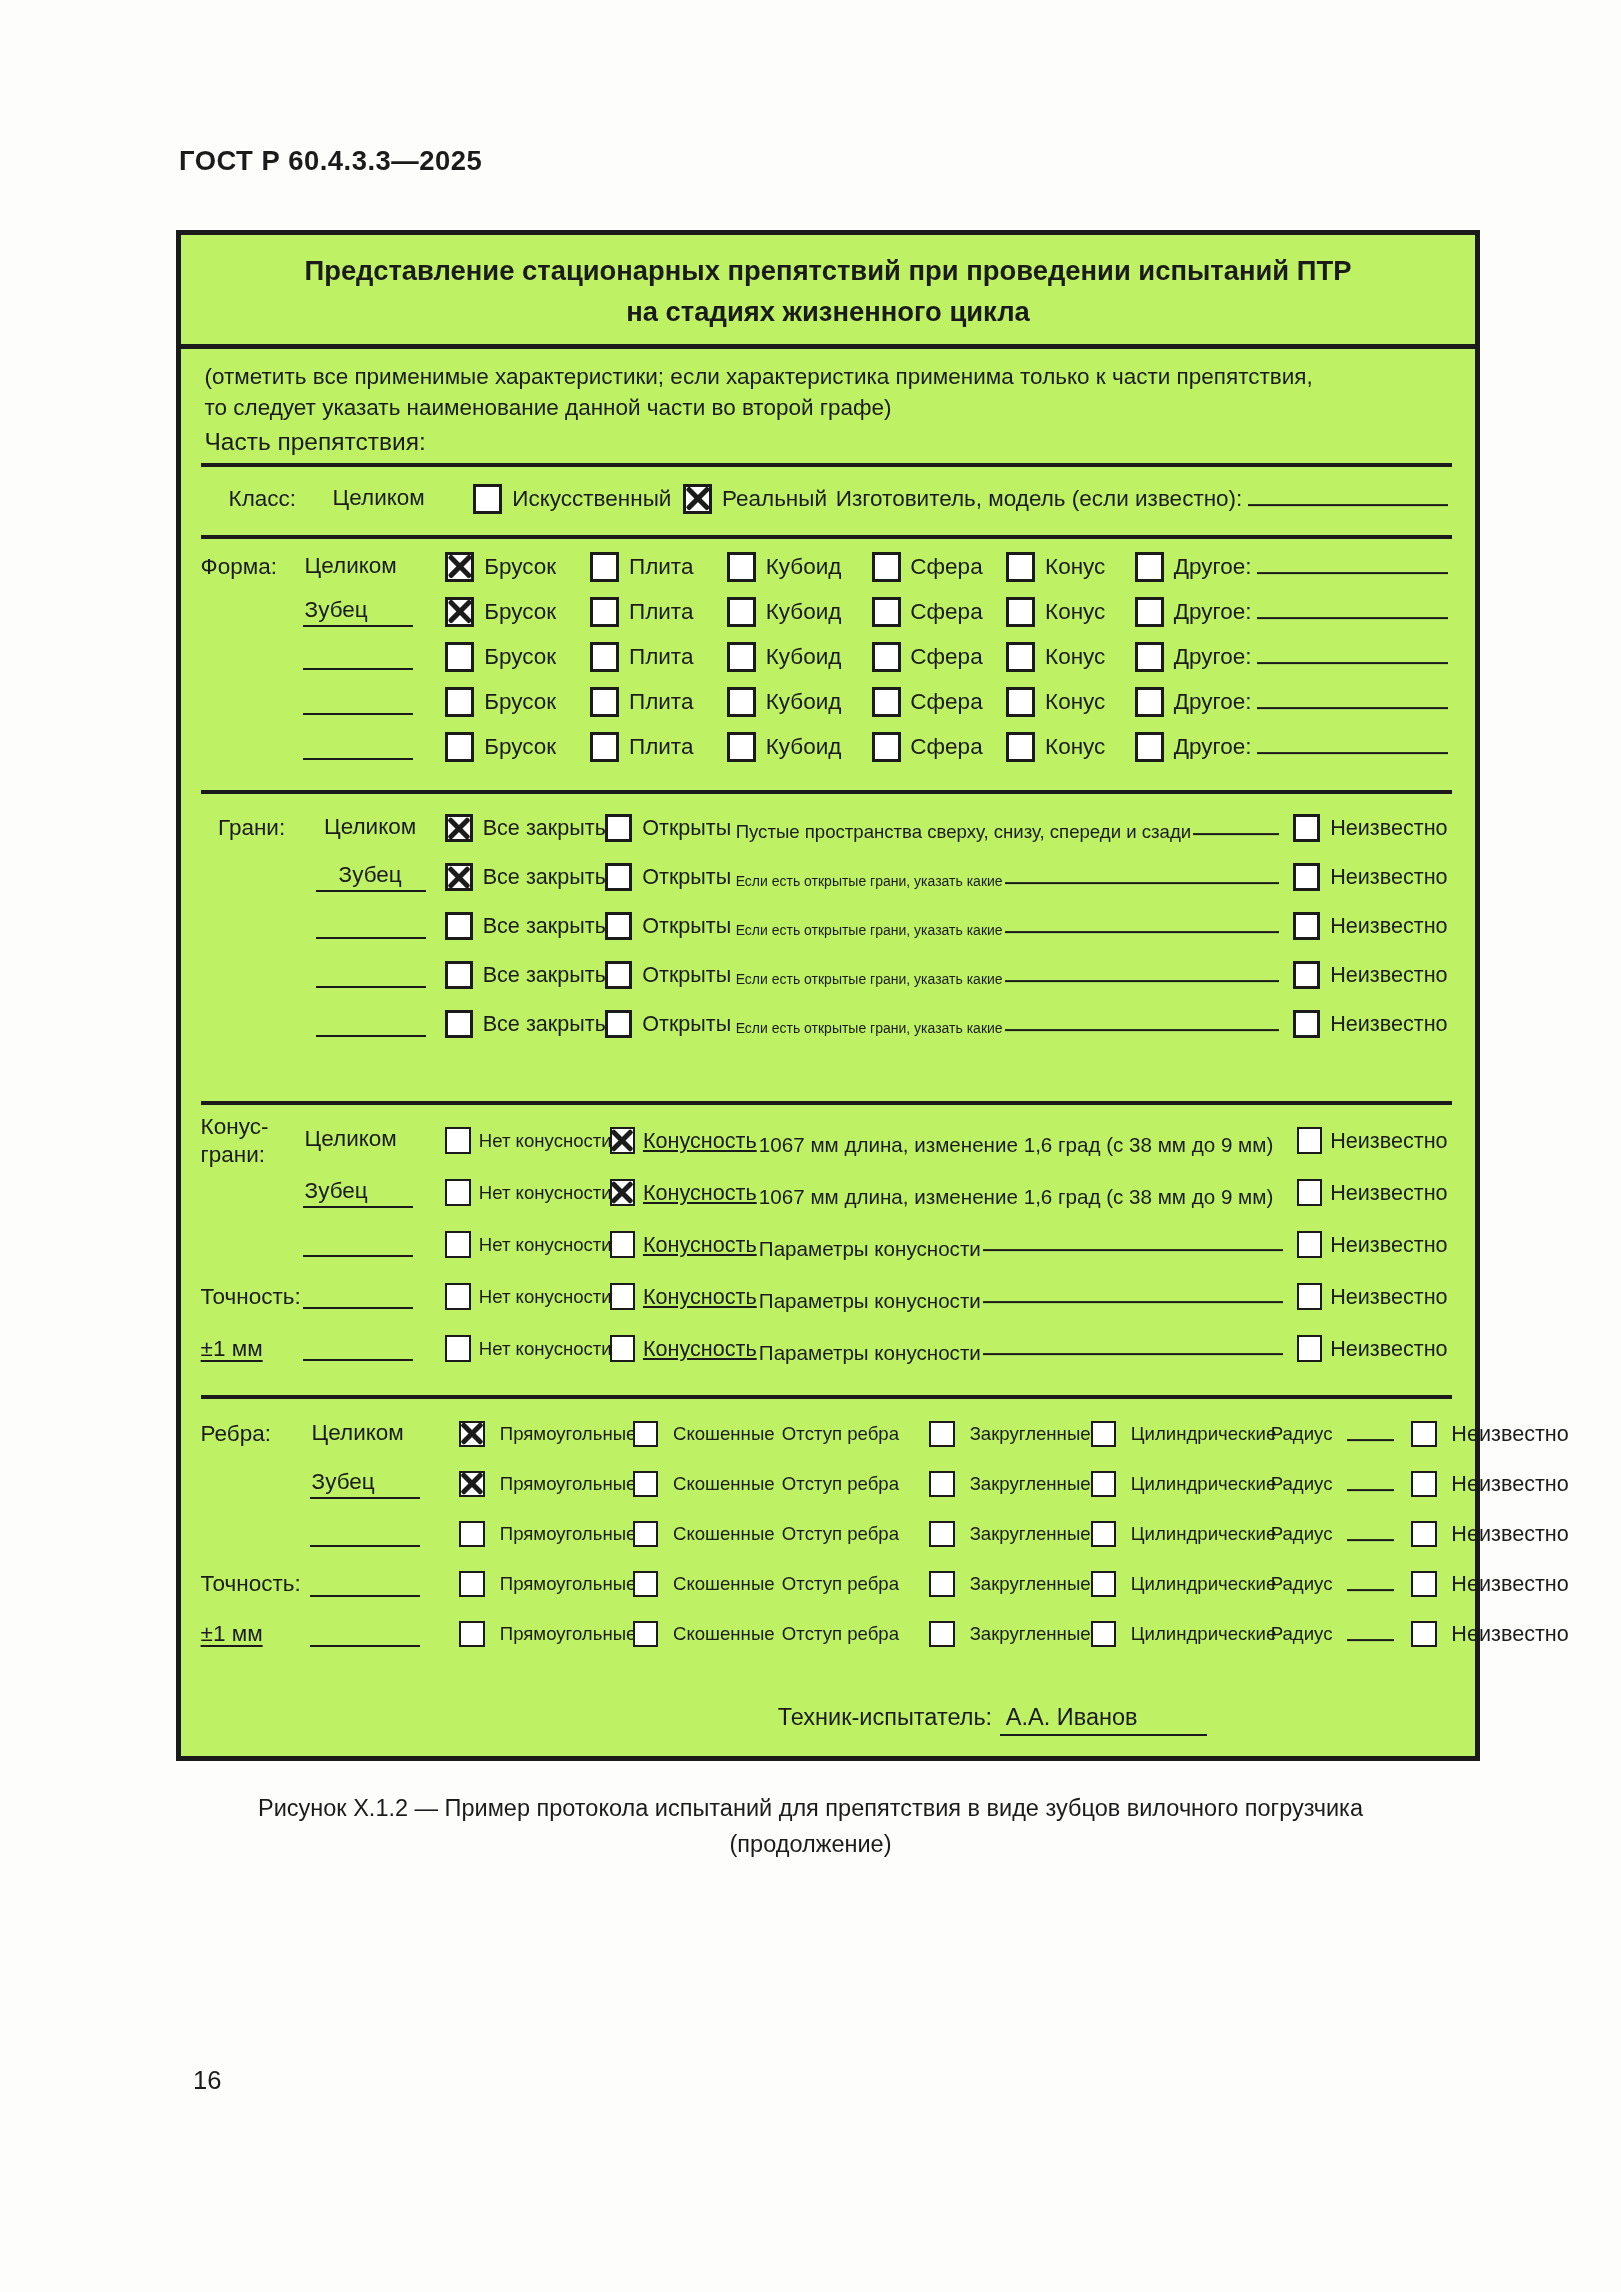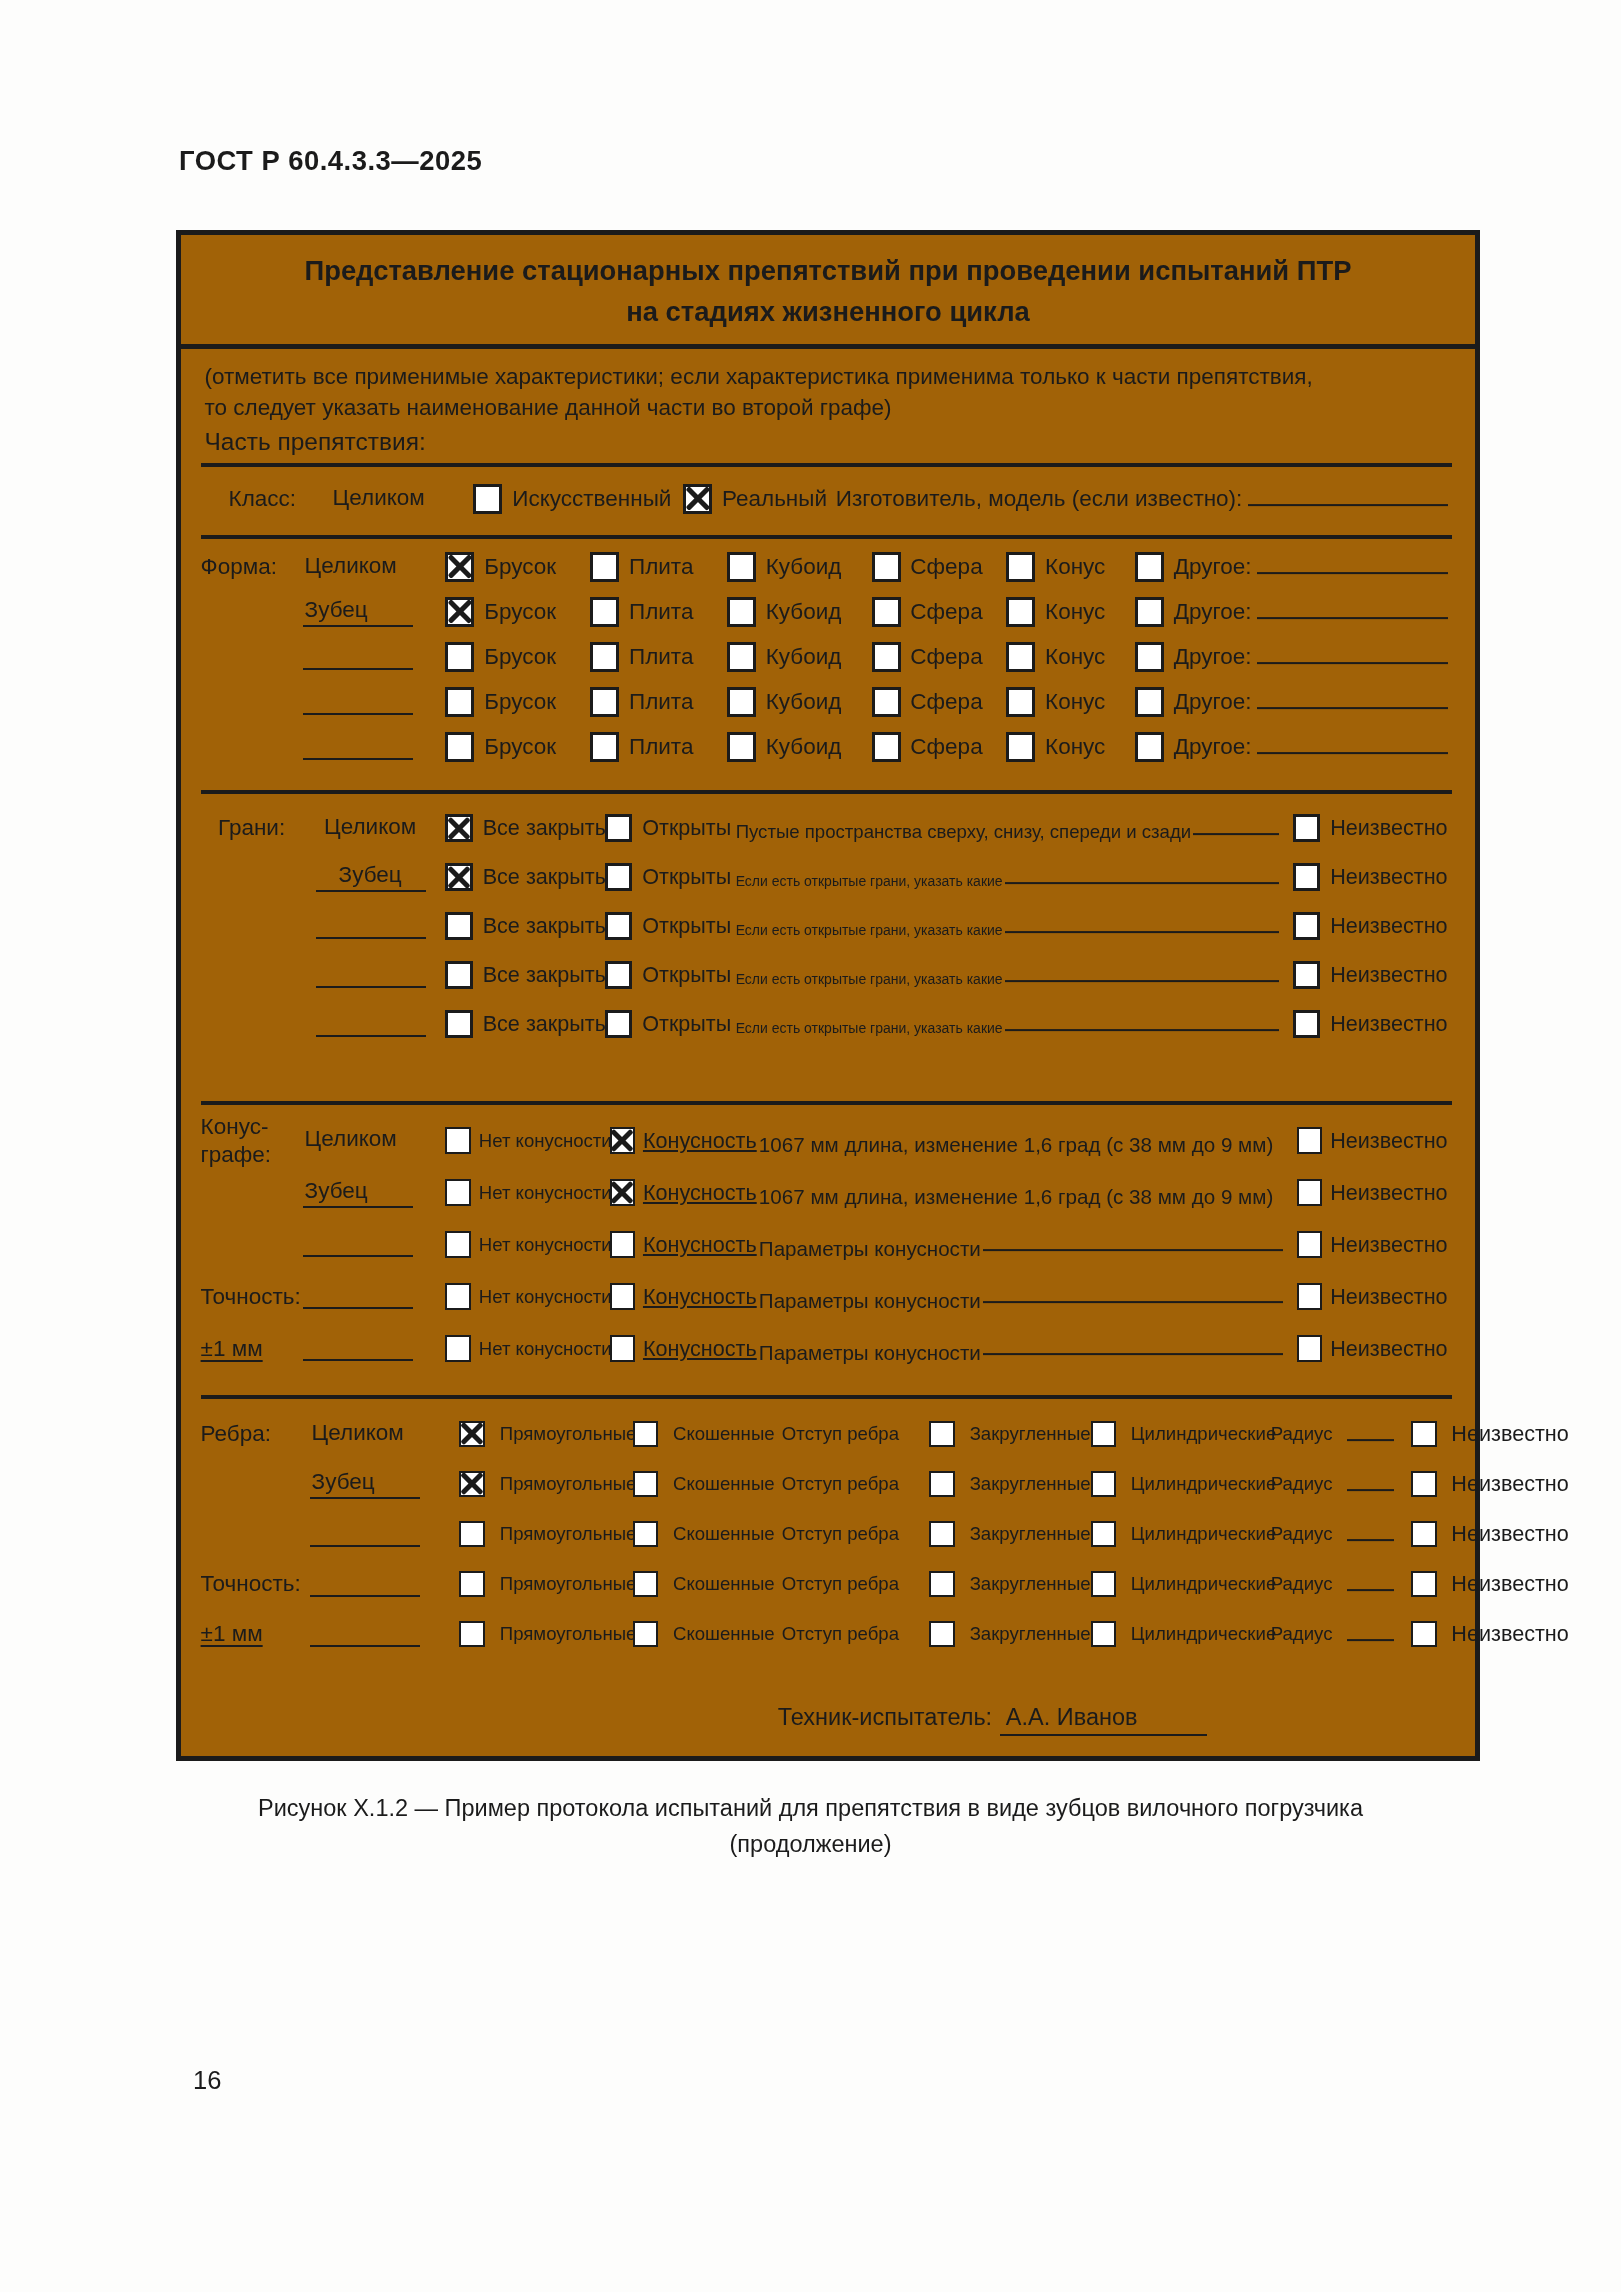--- a/index.html
+++ b/index.html
@@ -2,21 +2,21 @@
 <html><head>
 <meta charset="utf-8">
 <style>
   * { margin:0; padding:0; box-sizing:border-box; }
   html,body { background:#ffffff; }
   body { font-family:"Liberation Sans", sans-serif; color:#1b1b1b; }
   .page { width:1621px; height:2293px; background:#fdfdfc; position:relative; margin:0 auto; overflow:hidden; }
 
   .doc-header { position:absolute; left:179px; top:145px; font-size:27.4px; font-weight:bold; letter-spacing:0.5px; }
 
-  .form-box { position:absolute; left:176px; top:230px; width:1304px; height:1531px; border:5.9px solid #1b1b1b; background:#a16207; display:flex; flex-direction:column; }
+  .form-box { position:absolute; left:176px; top:230px; width:1304px; height:1531px; border:5.9px solid #1b1b1b; background:#bef264; display:flex; flex-direction:column; }
   .title-box { border-bottom:5.9px solid #1b1b1b; text-align:center; font-weight:bold; font-size:27.4px; line-height:1.5; padding:14.7px 39px 11.8px; }
   .form-body { flex:1; padding:5.9px 23.5px 0 19.6px; display:flex; flex-direction:column; }
 
   .instructions { font-size:22.5px; line-height:1.35; margin-top:7.8px; padding-left:3.9px; }
   .part-heading { font-weight:normal; font-size:24.5px; margin-top:4.9px; padding-left:3.9px; }
   .rule { border:none; border-top:4.9px solid #1b1b1b; margin-top:6.9px; }
 
   .row { display:flex; align-items:center; }
   .sec { width:102px; flex-shrink:0; font-size:22.5px; white-space:pre-line; line-height:1.25; }
   .part-wrap { width:137px; flex-shrink:0; margin-right:5.9px; }
@@ -266,21 +266,21 @@
     </span>
     <span class="cb"></span>
     <span class="lbl fs22">Неизвестно</span>
   </div>
 </div>
       <hr class="rule">
 
       <div class="sect konus-sect">
   <div class="row">
     <span class="sec">Конус-
-графе:</span>
+грани:</span>
     <span class="part-wrap"><span class="part">Целиком</span></span>
     <span class="cb"></span>
     <span class="lbl w130 fs19">Нет конусности</span>
     <span class="cb checked"></span>
     <span class="lbl w114 fs22">Конусность</span>
     <span class="note-wrap">
       <span class="note">1067 мм длина, изменение 1,6 град (с 38 мм до 9 мм)</span>
 
     </span>
     <span class="cb"></span>

